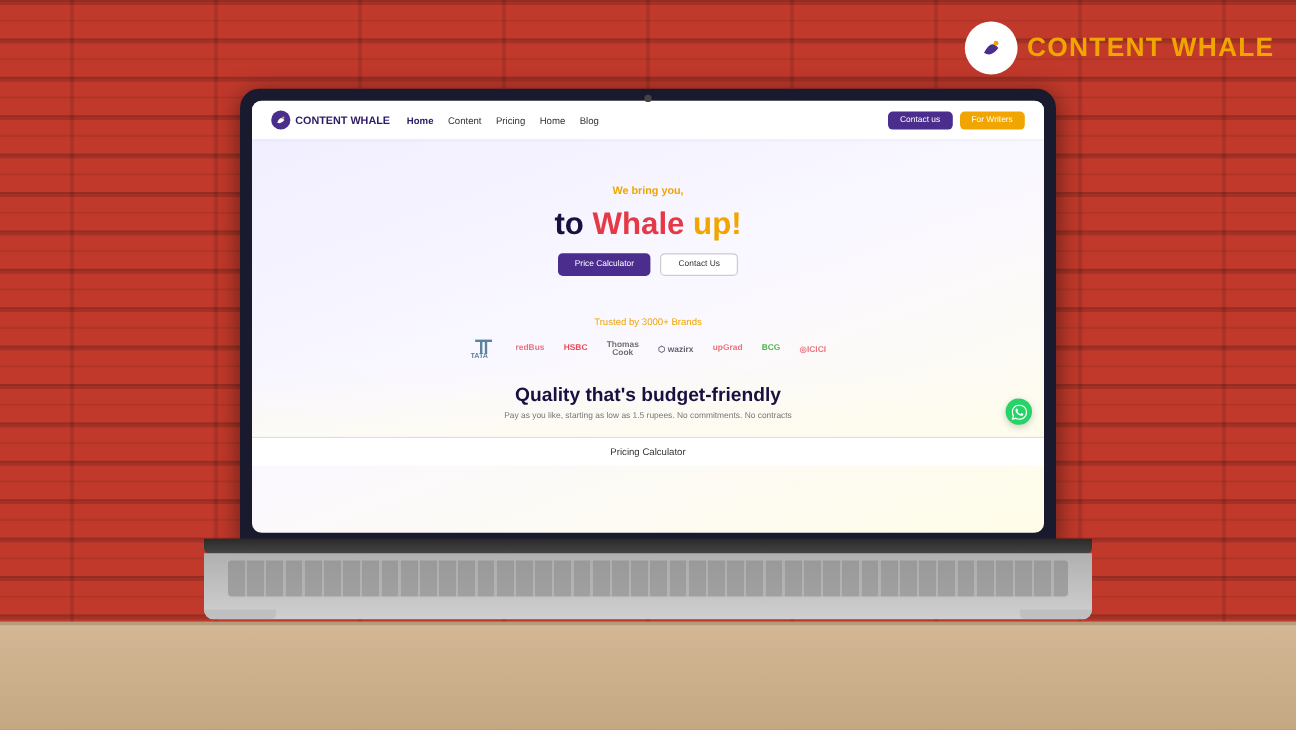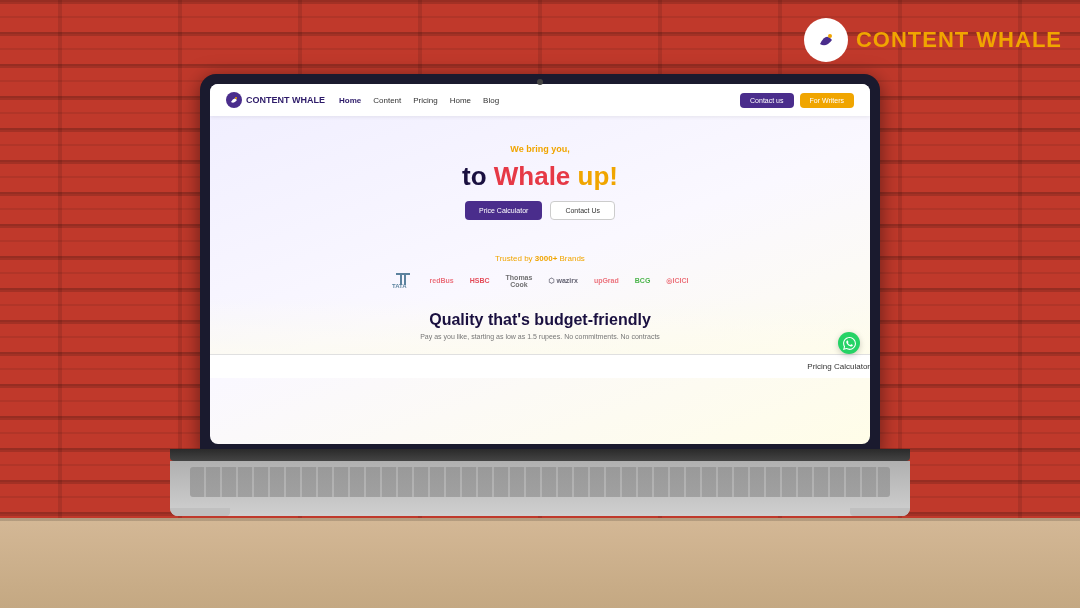--- a/index.html
+++ b/index.html
@@ -250,21 +250,21 @@
       border: none;
       padding: 4px 10px;
       border-radius: 4px;
       font-size: 7px;
       cursor: pointer;
     }
 
     
     .hero {
       text-align: center;
-      padding: 28px 20px 14px;
+      padding: 38px 20px 14px;
     }
     .hero-subtitle {
       font-size: 9px;
       color: #f0a500;
       font-weight: 600;
       margin-bottom: 8px;
     }
     .hero-title-line1 {
       font-size: 26px;
       font-weight: 900;
@@ -388,21 +388,21 @@
     }
 
     
     .bottom-tabs {
       display: flex;
       border-top: 1px solid #e0e0e0;
       background: white;
     }
     .bottom-tab {
       flex: 1;
-      text-align: right;
+      text-align: center;
       padding: 7px 0;
       font-size: 8px;
       color: #333;
       cursor: pointer;
       border-right: 1px solid #e0e0e0;
     }
     .bottom-tab:last-child {
       border-right: none;
     }
 
@@ -482,21 +482,21 @@
             <span class="to-text">to </span><span class="whale-text">Whale</span><span class="up-text"> up!</span>
           </div>
           <div class="hero-buttons">
             <button class="btn-price">Price Calculator</button>
             <button class="btn-contact">Contact Us</button>
           </div>
         </div>
 
         <div class="trusted-section">
           <div class="trusted-title">
-            <span>Trusted by </span><span style="color:#f0a500;font-weight:bold;">3000+</span><span> Brands</span>
+            <span>Trusted by </span><span style="color:#f0a500;font-weight:normal;">3000+</span><span> Brands</span>
           </div>
           <div class="brand-logos">
             <span class="brand-logo tata">
               <svg width="22" height="18" viewBox="0 0 22 18">
                 <rect x="4" y="2" width="14" height="2" fill="#1a5276"></rect>
                 <rect x="8" y="4" width="2" height="10" fill="#1a5276"></rect>
                 <rect x="12" y="4" width="2" height="10" fill="#1a5276"></rect>
                 <text x="0" y="17" font-size="6" fill="#1a5276" font-weight="bold">TATA</text>
               </svg>
             </span>

